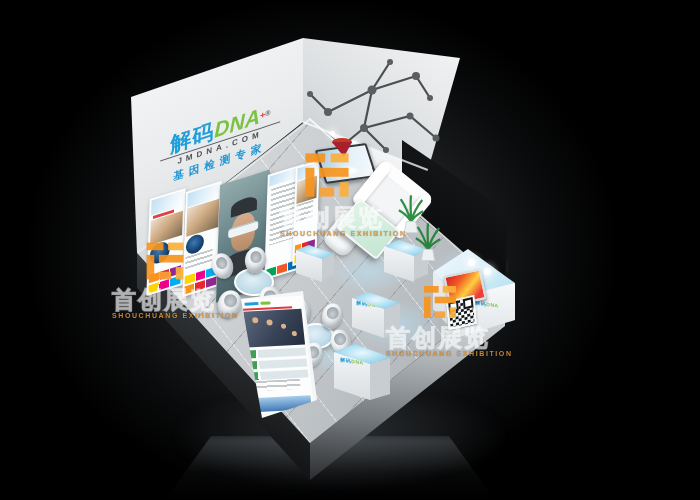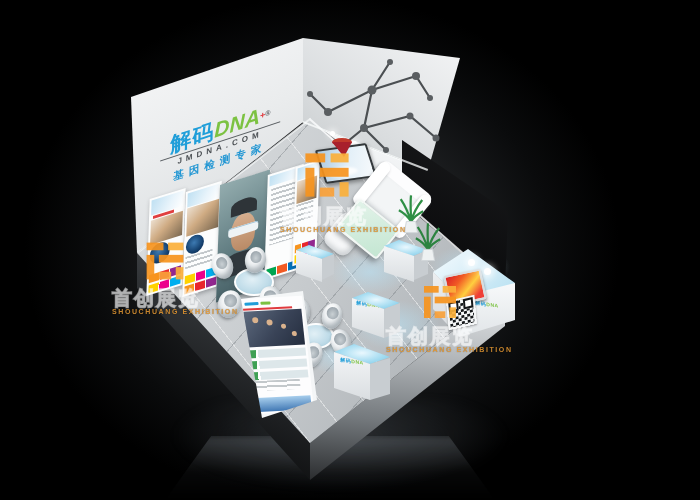--- a/index.html
+++ b/index.html
@@ -139,21 +139,21 @@
      display:flex;flex-direction:column;gap:1px;}
   .pp-logo{height:7px;display:flex;align-items:center;gap:2px;padding-left:2px;}
   .pp-logo i{display:block;height:3px;border-radius:1px;}
   .pp-redline{height:2px;background:#e03a3e;width:85%;}
   .pp-photo{height:36px;position:relative;background:linear-gradient(130deg,#5d6a7e 0%,#394357 55%,#242d3e 100%);}
   .pp-head{position:absolute;border-radius:50%;background:#dab28d;width:6px;height:6px;}
   .pg-row{height:8px;background:linear-gradient(90deg,#3fa054 0 14%,#fff 14% 18%,#dde7ea 18% 100%);margin-top:2px;}
   .pp-blue{height:14px;background:linear-gradient(#a6cdec,#4178b4);margin-top:auto;}
   
   .wm{z-index:30;}
-  .wm-cn{font-size:20px;font-weight:bold;letter-spacing:2px;line-height:1;white-space:nowrap;
+  .wm-cn{font-size:24px;font-weight:bold;letter-spacing:2px;line-height:1;white-space:nowrap;
      color:rgba(244,248,250,.24);-webkit-text-stroke:1.2px rgba(255,255,255,.5);
      text-shadow:0 0 2px rgba(255,255,255,.2);}
   .wm-en{font-size:7px;font-weight:bold;letter-spacing:1.6px;white-space:nowrap;
      color:rgba(248,165,55,.8);text-shadow:0 0 1px rgba(0,0,0,.5);}
   .z3{z-index:3}.z4{z-index:4}.z5{z-index:5}.z6{z-index:6}.z7{z-index:7}.z8{z-index:8}.z9{z-index:9}.z10{z-index:10}
 </style>
 </head>
 <body>
 
 <div id="stage">

